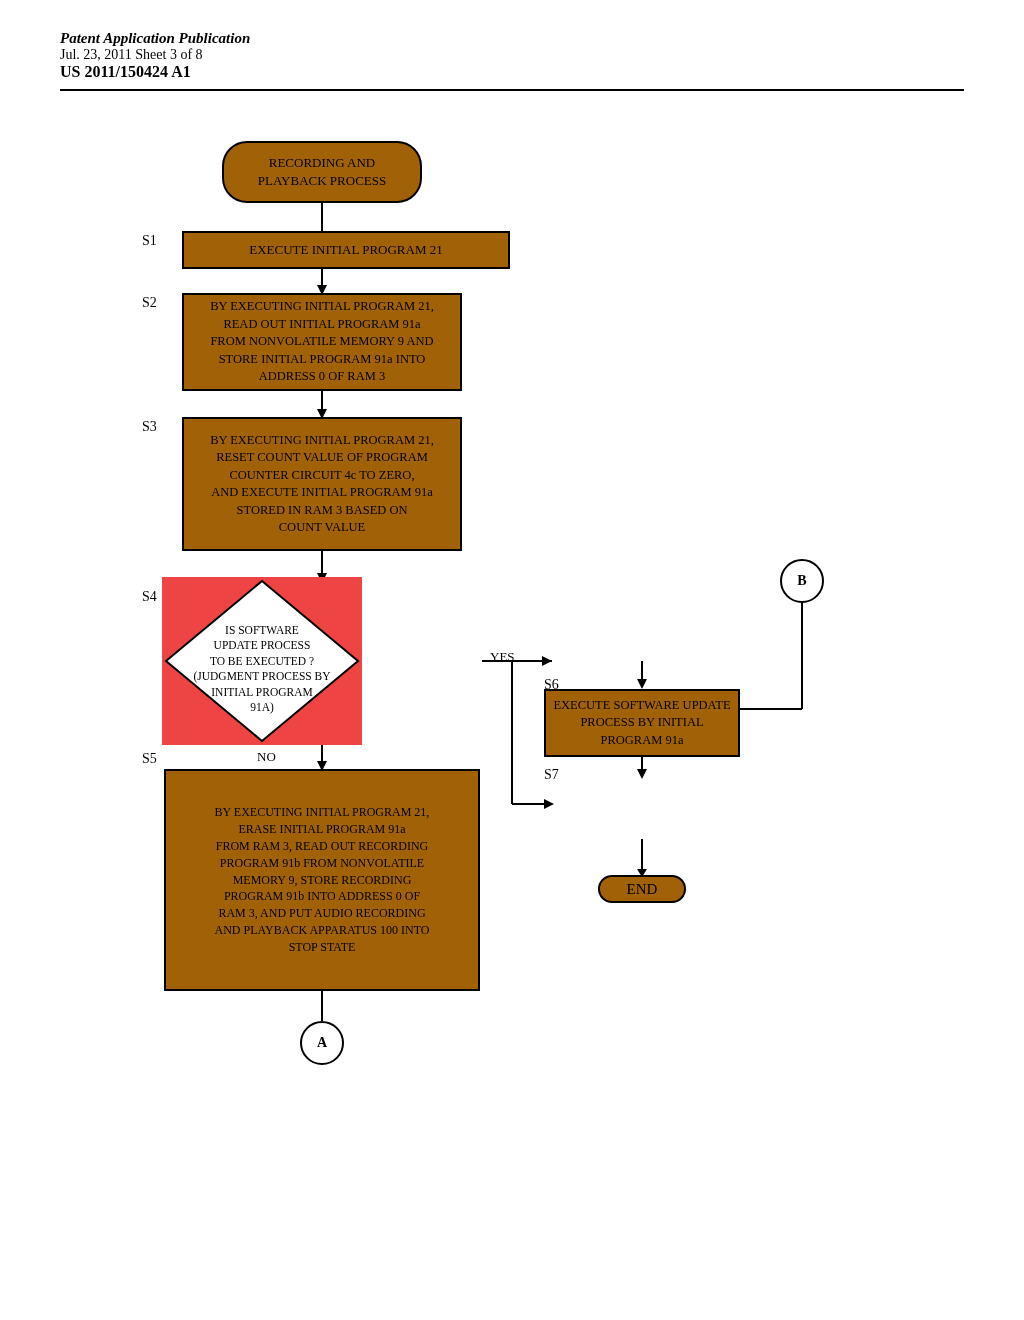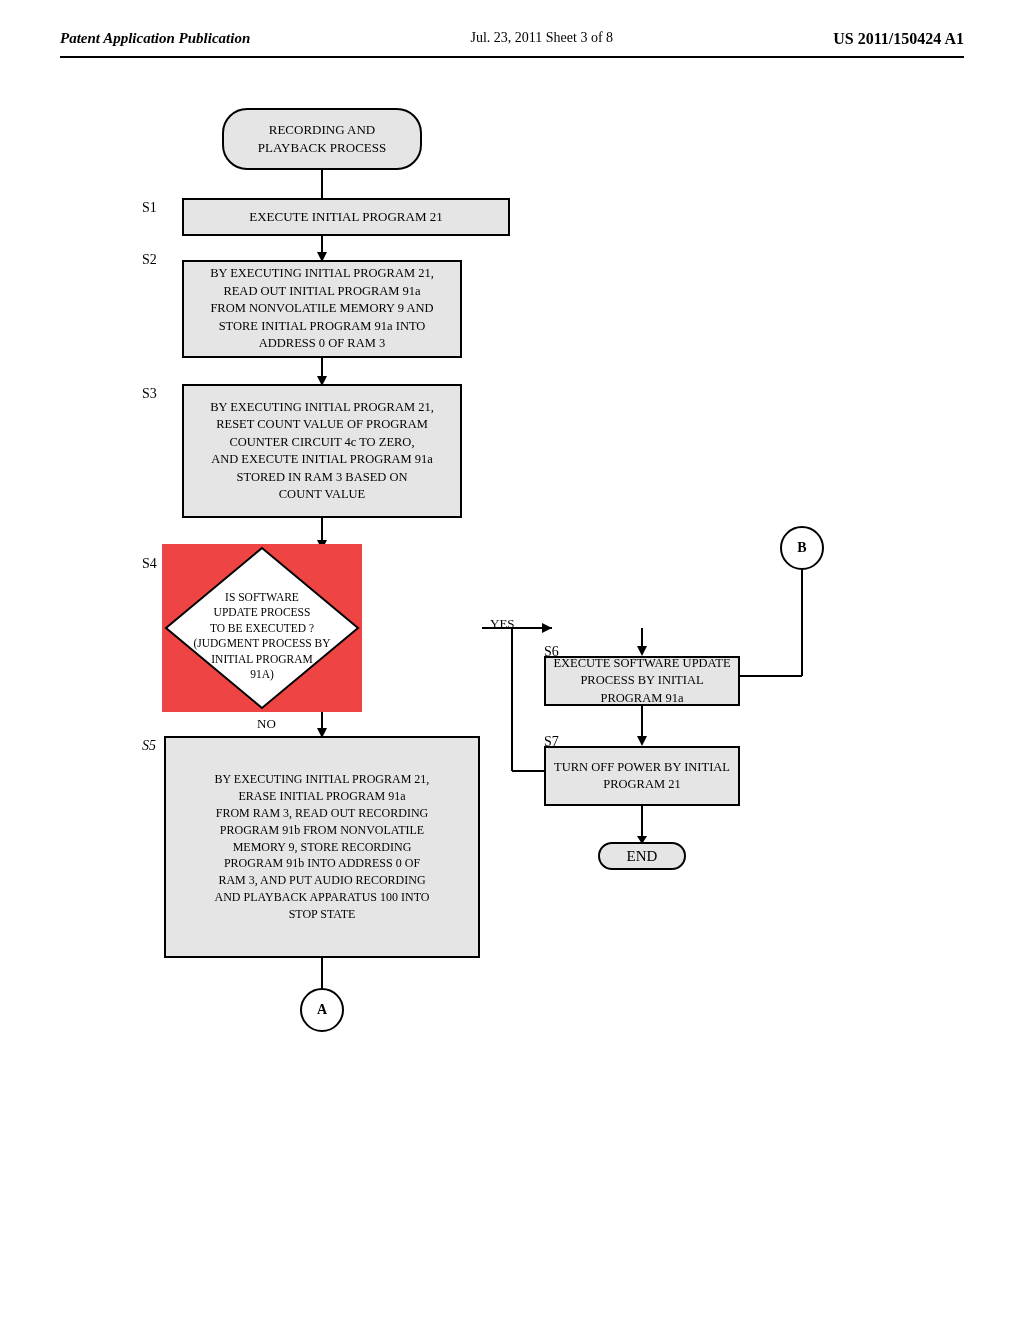--- a/index.html
+++ b/index.html
@@ -21,20 +21,21 @@
     }
 
     
     .header {
       display: flex;
       justify-content: space-between;
       align-items: flex-start;
       border-bottom: 2px solid #000;
       padding-bottom: 8px;
       margin-bottom: 30px;
+      flex-direction: column;
     }
     .header-left {
       font-size: 15px;
       font-weight: bold;
       font-style: italic;
     }
     .header-center {
       font-size: 14px;
       text-align: center;
     }
@@ -57,21 +58,21 @@
       position: relative;
       width: 860px;
       margin: 0 auto;
       height: 1100px;
     }
 
     
     .box {
       position: absolute;
       border: 2px solid #000;
-      background: #e5e5e5;
+      background: #a16207;
       text-align: center;
       font-size: 13px;
       display: flex;
       align-items: center;
       justify-content: center;
       line-height: 1.4;
     }
 
     .rounded-box {
       border-radius: 25px;
@@ -197,21 +198,21 @@
       <span style="white-space:pre-line;">RECORDING AND
 PLAYBACK  PROCESS</span>
     </div>
 
     <div class="step-label" style="top:112px;">S1</div>
 
     <div class="box" style="left:100px; top:110px; width:328px; height:38px; font-size:13px;">
       <span>EXECUTE  INITIAL  PROGRAM  21</span>
     </div>
 
-    <div class="step-label" style="top:164px;">S2</div>
+    <div class="step-label" style="top:174px;">S2</div>
 
     <div class="box" style="left:100px; top:172px; width:280px; height:98px; font-size:12.5px;">
       <span style="white-space:pre-line;">BY EXECUTING  INITIAL PROGRAM 21,
 READ  OUT  INITIAL  PROGRAM  91a
 FROM  NONVOLATILE  MEMORY 9  AND
 STORE  INITIAL  PROGRAM  91a  INTO
 ADDRESS  0  OF  RAM  3</span>
     </div>
 
     <div class="step-label" style="top:298px;">S3</div>
@@ -238,52 +239,48 @@
 (JUDGMENT  PROCESS  BY
 INITIAL  PROGRAM
 91A)</span>
       </div>
     </div>
 
     <div style="position:absolute; left:408px; top:528px; font-size:13px;">YES</div>
 
     <div style="position:absolute; left:175px; top:628px; font-size:13px;">NO</div>
 
-    <div class="step-label" style="top:650px; left:60px;font-style:italic;">S5</div>
+    <div class="step-label" style="top:630px; left:60px;">S5</div>
 
     <div class="box" style="left:82px; top:648px; width:316px; height:222px; font-size:12px;">
       <span style="white-space:pre-line;">BY  EXECUTING  INITIAL PROGRAM 21,
 ERASE  INITIAL  PROGRAM  91a
 FROM  RAM  3,  READ  OUT  RECORDING
 PROGRAM  91b  FROM  NONVOLATILE
 MEMORY  9,  STORE  RECORDING
 PROGRAM  91b  INTO  ADDRESS  0  OF
 RAM  3,  AND  PUT  AUDIO  RECORDING
 AND  PLAYBACK  APPARATUS  100  INTO
 STOP  STATE</span>
     </div>
 
     <div class="circle-connector" style="left:218px; top:900px;">
       <span>A</span>
     </div>
 
     <div style="position:absolute; left:462px; top:556px; font-size:14px;">S6</div>
 
-    <div class="box" style="left:462px; top:568px; width:196px; height:50px; font-size:12.5px;">
+    <div class="box" style="left:462px; top:568px; width:196px; height:68px; font-size:12.5px;">
       <span style="white-space:pre-line;">EXECUTE  SOFTWARE  UPDATE
 PROCESS  BY  INITIAL
 PROGRAM  91a</span>
     </div>
 
     <div style="position:absolute; left:462px; top:646px; font-size:14px;">S7</div>
 
-    <div class="box" style="left:462px; top:658px; width:196px; height:60px; font-size:12.5px;">
-      <span style="white-space:pre-line;">TURN  OFF  POWER  BY  INITIAL
-PROGRAM  21</span>
-    </div>
 
     <div class="box rounded-box" style="left:516px; top:754px; width:88px; height:28px; font-size:15px;">
       <span>END</span>
     </div>
 
     <div class="circle-connector" style="left:698px; top:438px;">
       <span>B</span>
     </div>
 
   </div>

